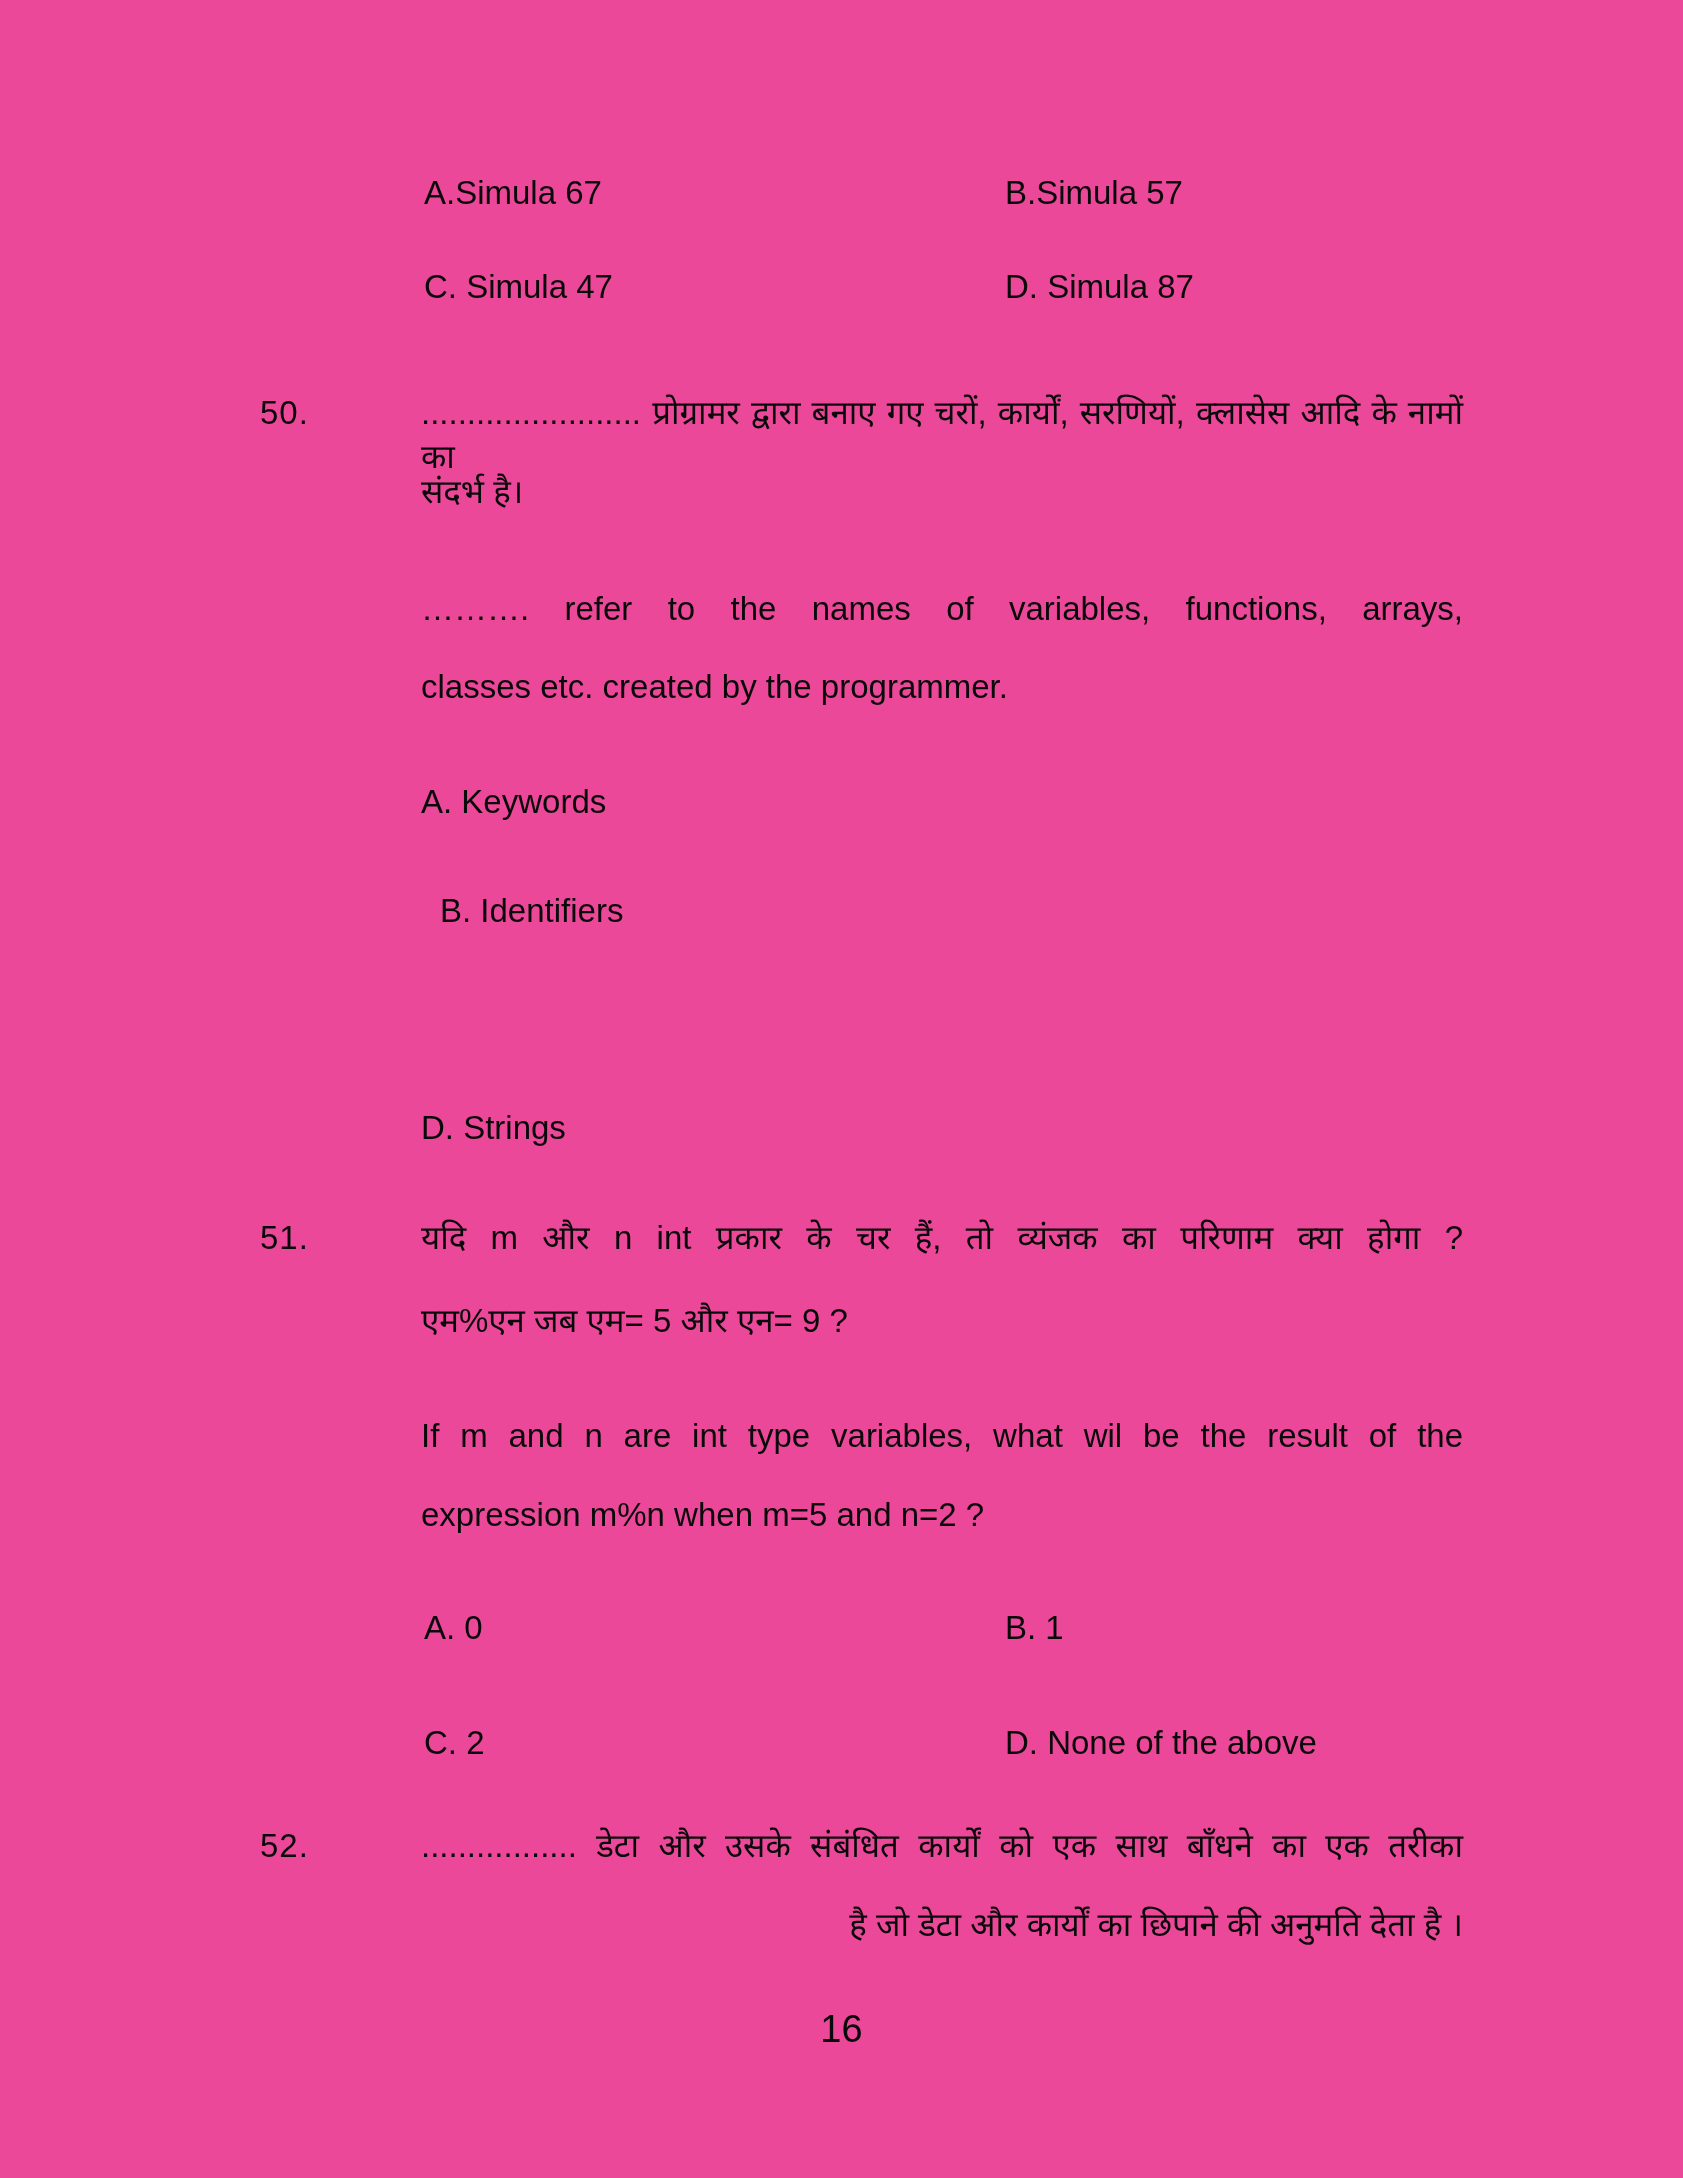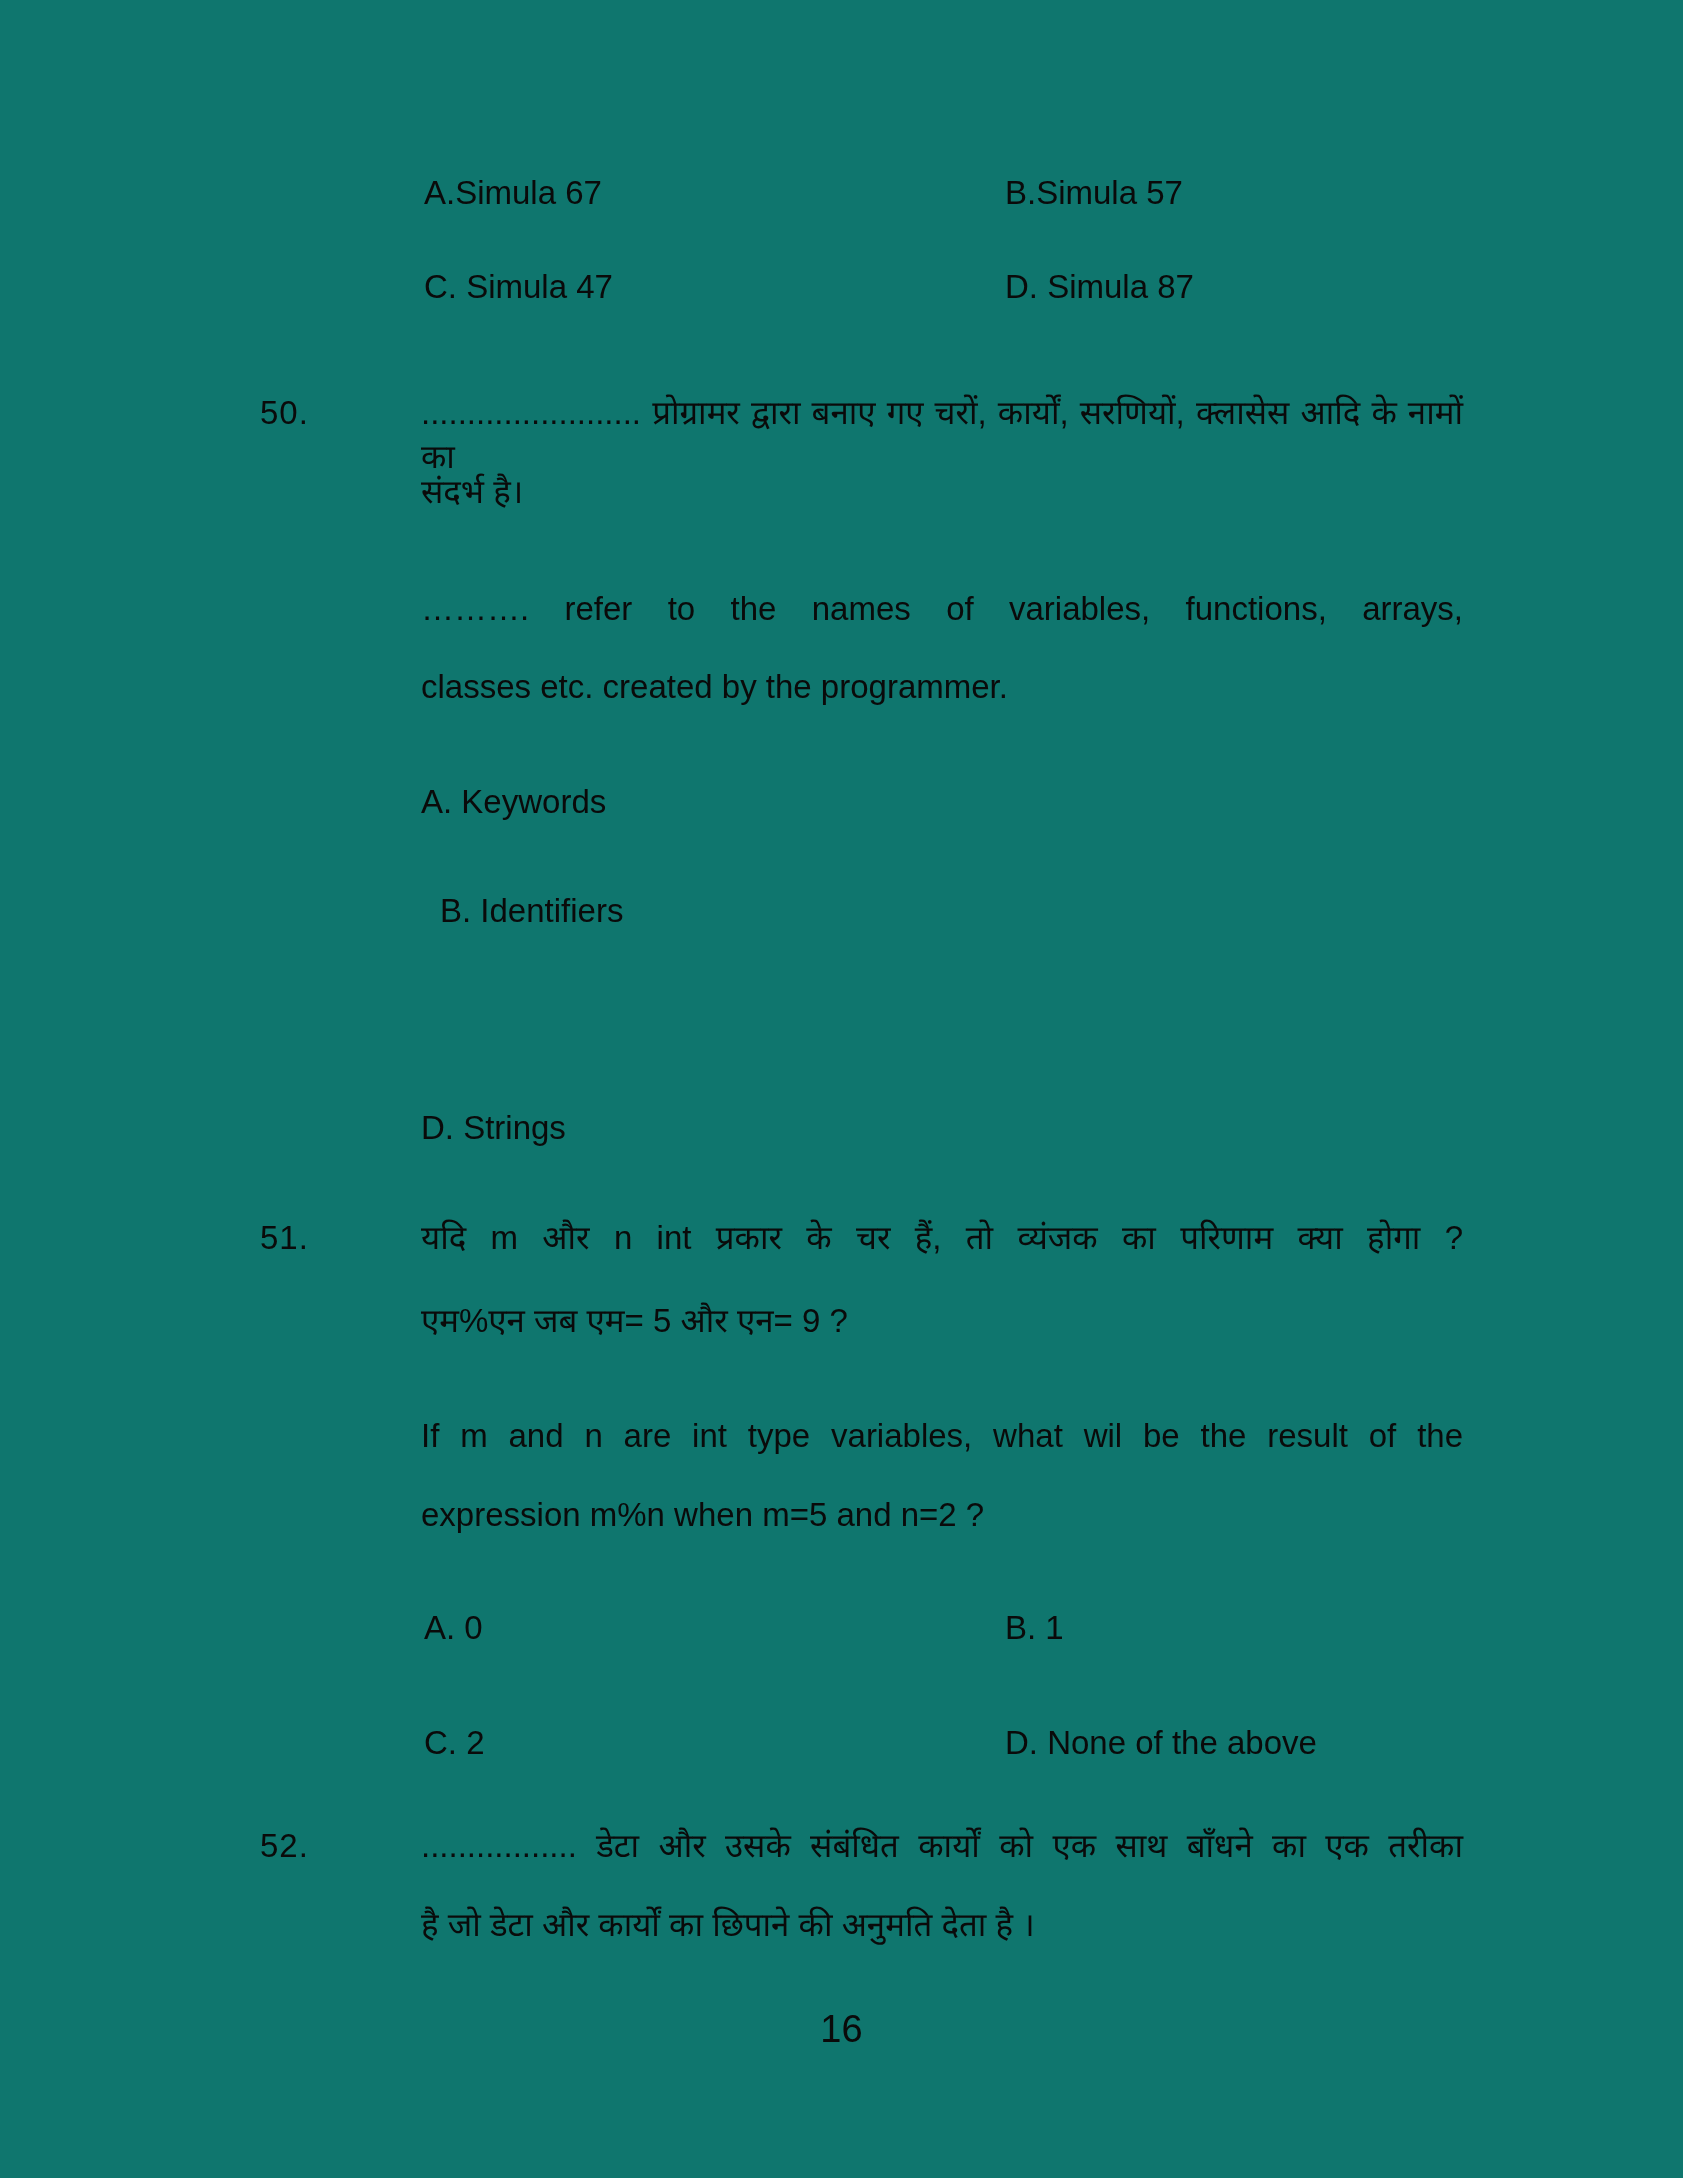--- a/index.html
+++ b/index.html
@@ -2,21 +2,21 @@
 <html><head>
 <meta charset="utf-8">
 <style>
   * { margin: 0; padding: 0; box-sizing: border-box; }
   html, body { background: #e8e8e8; }
   .page {
     position: relative;
     width: 1683px;
     height: 2178px;
     margin: 0 auto;
-    background: #0f766e;
+    background: #ec4899;
     color: #0a0a0a;
     font-family: "Liberation Sans", "DejaVu Sans", sans-serif;
     font-size: 33px;
     overflow: hidden;
   }
   .abs { position: absolute; line-height: 44px; white-space: normal; }
   .jline {
     text-align: justify;
     text-align-last: justify;
   }
@@ -54,18 +54,18 @@
   <div class="abs body-w" style="left:421px; top:1299px;">एम%एन जब एम= 5 और एन= 9 ?</div>
   <div class="abs body-w jline" style="left:421px; top:1414px;">If m and n are int type variables, what wil be the result of the</div>
   <div class="abs body-w" style="left:421px; top:1493px;">expression m%n when m=5 and n=2 ?</div>
   <div class="abs col2" style="left:424px; top:1606px;">A. 0</div>
   <div class="abs col2" style="left:1005px; top:1606px;">B. 1</div>
   <div class="abs col2" style="left:424px; top:1721px;">C. 2</div>
   <div class="abs col2" style="left:1005px; top:1721px;">D.  None of the above</div>
 
   <div class="abs qnum" style="left:260px; top:1824px;">52.</div>
   <div class="abs body-w jline" style="left:421px; top:1824px;">................. डेटा और उसके संबंधित कार्यों को एक साथ बाँधने का एक तरीका</div>
-  <div class="abs body-w" style="left:421px; top:1903px;">है जो डेटा और कार्यों का छिपाने की अनुमति देता है ।</div>
+  <div class="abs body-w" style="left:421px; top:1903px;text-align:right;">है जो डेटा और कार्यों का छिपाने की अनुमति देता है ।</div>
 
   <div class="pagenum" style="top:2008px;">16</div>
 
 </div>
 
 
 </body></html>

